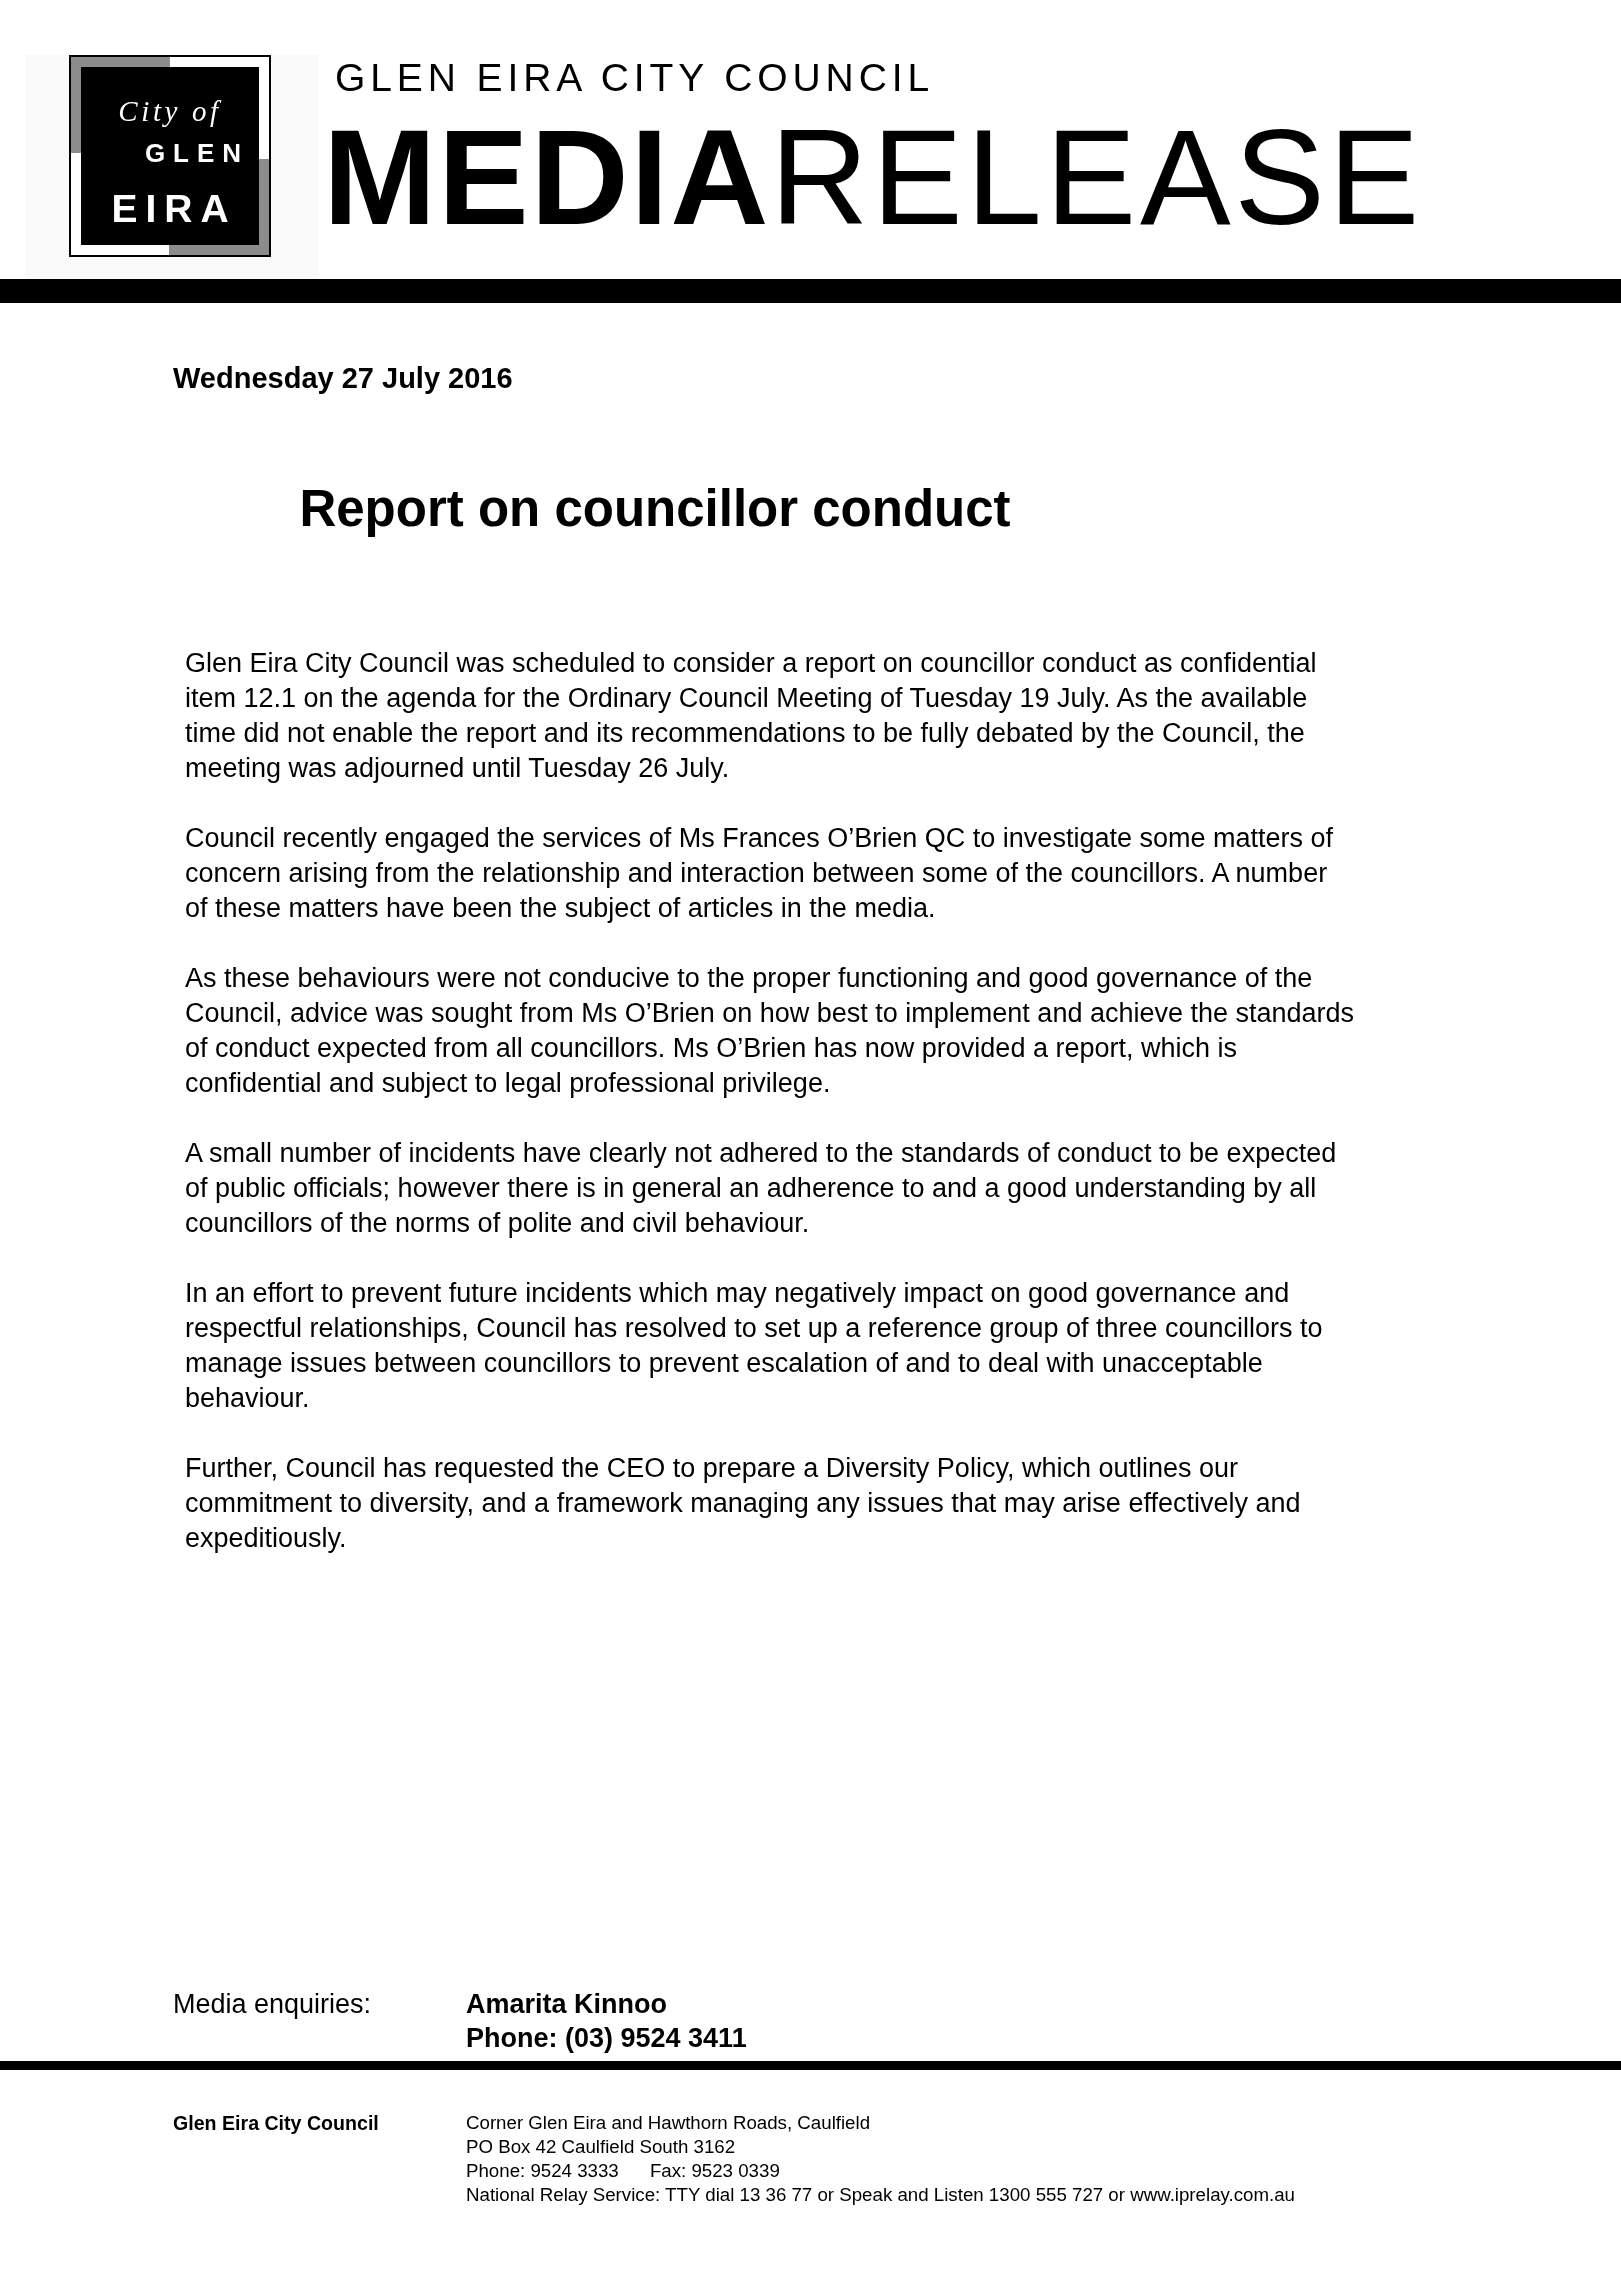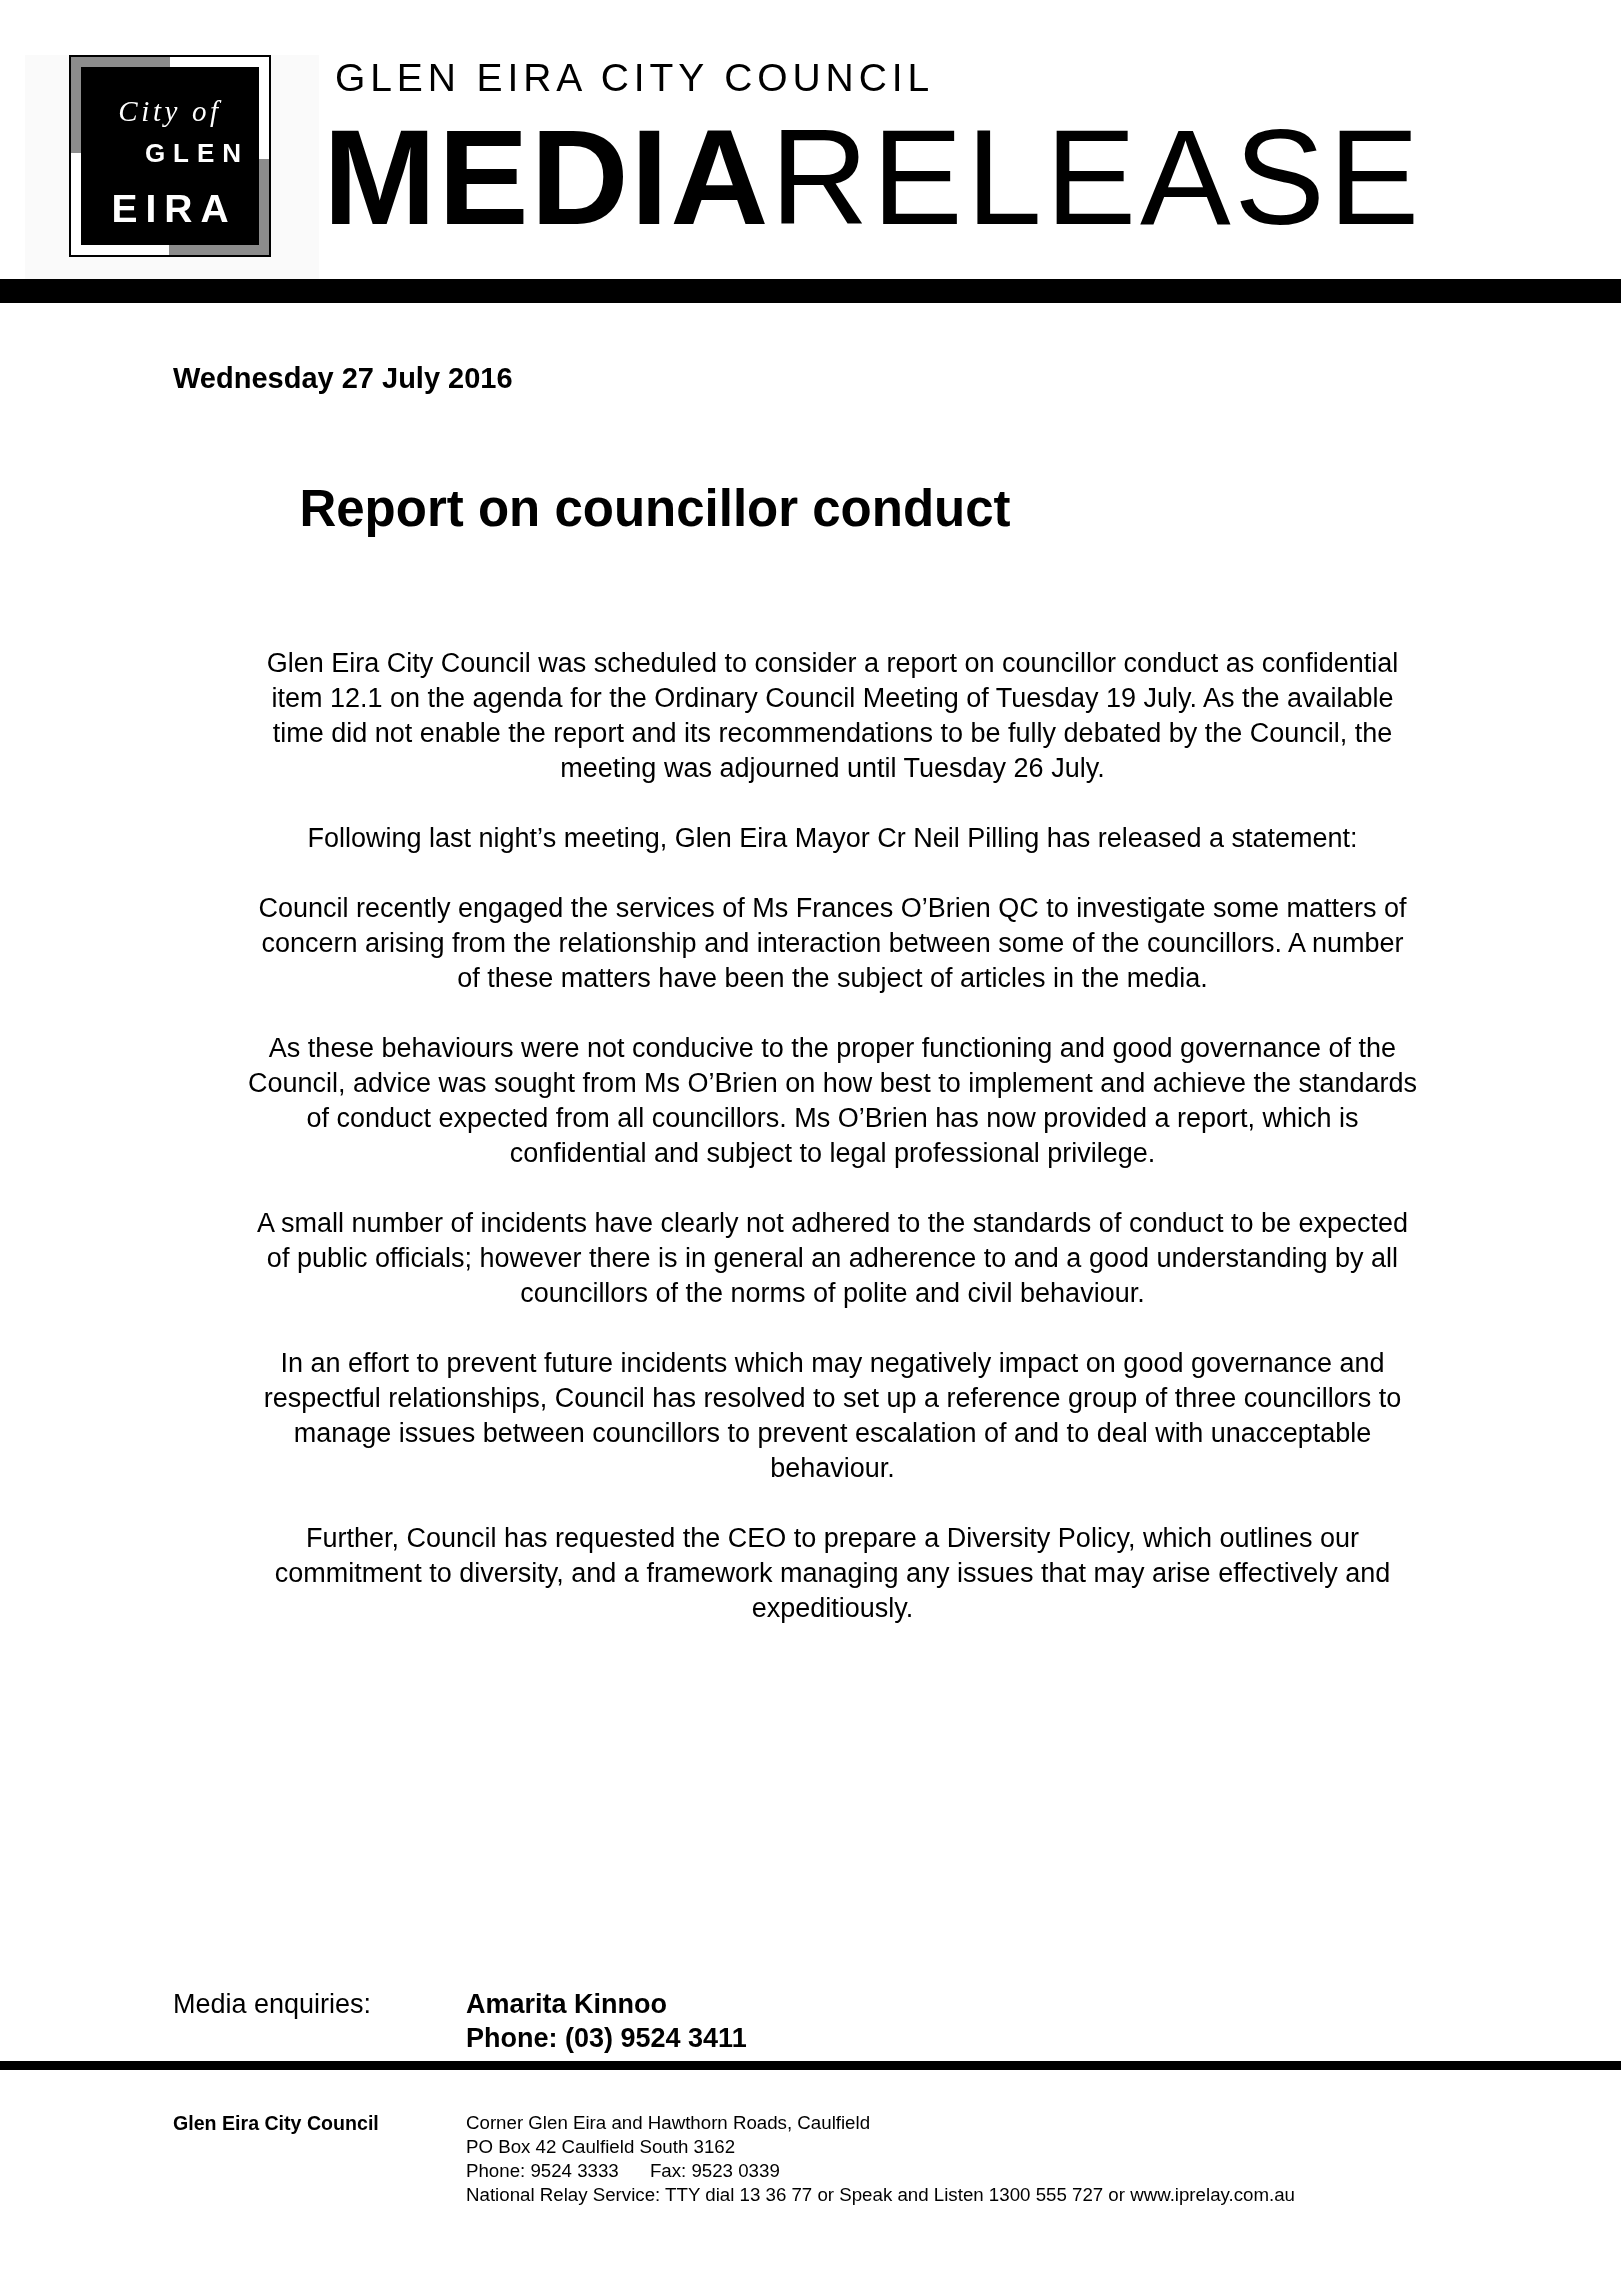--- a/index.html
+++ b/index.html
@@ -26,21 +26,21 @@
     .release-title { left: 323px; top: 102px; font-size: 136px; line-height: 151px; white-space: nowrap; letter-spacing: 0.9px; }
     .release-title .media { font-weight: bold; color: #000; letter-spacing: 1.8px; }
     .release-title .release { font-weight: normal; color: #000000; letter-spacing: 3.6px; }
 
     .header-bar { left: 0; top: 279px; width: 1622px; height: 24px; background: #000; }
 
     
     .date { left: 173px; top: 360px; font-size: 29px; font-weight: bold; line-height: 36px; white-space: nowrap; }
     .doc-title { left: 12px; width: 1286px; top: 478px; text-align: center; font-size: 51px; font-weight: bold; line-height: 62px; }
     .body-text { left: 173px; top: 646px; width: 1319px; font-size: 27px; line-height: 35px; }
-    .body-text p { margin: 0 0 35px 0; white-space: pre-line; text-align: center; }
+    .body-text p { margin: 0 0 35px 12px; white-space: pre-line; }
 
     
     .enquiries-label { left: 173px; top: 1987px; font-size: 27px; line-height: 35px; white-space: nowrap; }
     .enquiries-name { left: 466px; top: 1987px; font-size: 27px; font-weight: bold; line-height: 35px; white-space: nowrap; }
     .enquiries-phone { left: 466px; top: 2021px; font-size: 27px; font-weight: bold; line-height: 35px; white-space: nowrap; }
     .footer-bar { left: 0; top: 2061px; width: 1622px; height: 9px; background: #000; }
 
     
     .footer-org { left: 173px; top: 2111px; font-size: 19.6px; font-weight: bold; line-height: 24px; white-space: nowrap; }
     .footer-lines { left: 466px; top: 2111px; font-size: 18.7px; line-height: 24px; }
@@ -67,21 +67,20 @@
 <div class="abs header-bar"></div>
 
 <div class="abs date">Wednesday 27 July 2016</div>
 <div class="abs doc-title">Report on councillor conduct</div>
 
 <div class="abs body-text">
   <p>Glen Eira City Council was scheduled to consider a report on councillor conduct as confidential
 item 12.1 on the agenda for the Ordinary Council Meeting of Tuesday 19 July.  As the available
 time did not enable the report and its recommendations to be fully debated by the Council, the
 meeting was adjourned until Tuesday 26 July.</p>
-  <p>Following last night’s meeting, Glen Eira Mayor Cr Neil Pilling has released a statement:</p>
   <p>Council recently engaged the services of Ms Frances O’Brien QC to investigate some matters of
 concern arising from the relationship and interaction between some of the councillors. A number
 of these matters have been the subject of articles in the media.</p>
   <p>As these behaviours were not conducive to the proper functioning and good governance of the
 Council, advice was sought from Ms O’Brien on how best to implement and achieve the standards
 of conduct expected from all councillors. Ms O’Brien has now provided a report, which is
 confidential and subject to legal professional privilege.</p>
   <p>A small number of incidents have clearly not adhered to the standards of conduct to be expected
 of public officials; however there is in general an adherence to and a good understanding by all
 councillors of the norms of polite and civil behaviour.</p>

